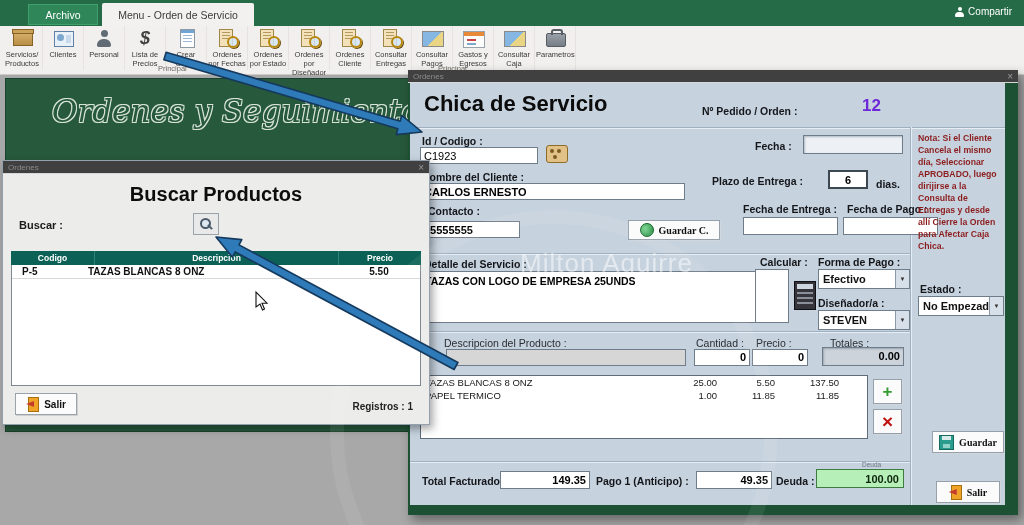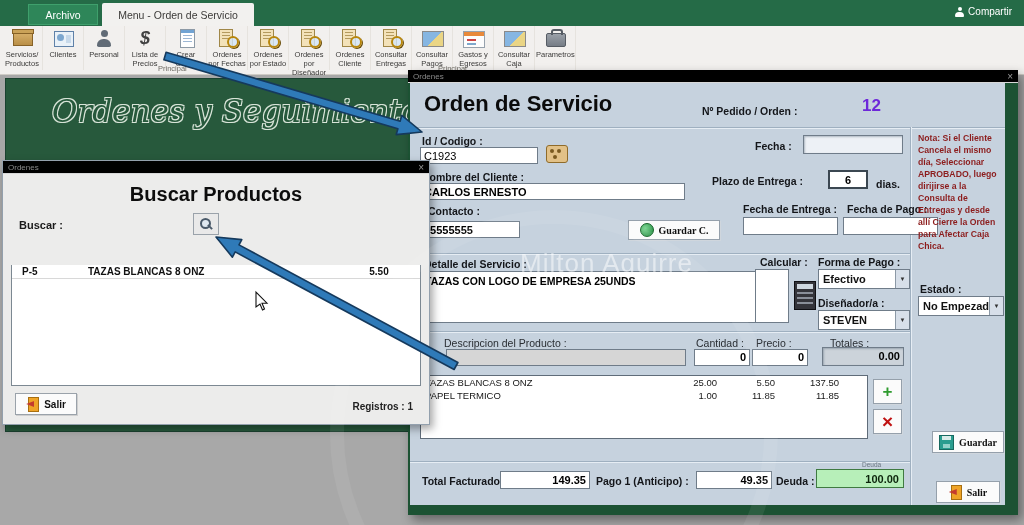--- a/index.html
+++ b/index.html
@@ -50,21 +50,21 @@
   .ib-case::before{content:"";position:absolute;left:50%;top:-5px;width:8px;height:4px;margin-left:-5px;border:2px solid #565c64;border-bottom:none;border-radius:3px 3px 0 0;}
 
   
   .green-win{position:absolute;left:5px;top:78px;width:640px;height:352px;background:#27593c;z-index:1;overflow:hidden;
              border:1px solid #1b4230;}
   .green-title{position:absolute;left:46px;top:14px;font-family:"DejaVu Serif",serif;font-style:italic;font-size:31px;
     white-space:nowrap;color:#27593c;
     text-shadow:-1px -1px 0 #d8e4d8,1px -1px 0 #d8e4d8,-1px 1px 0 #d8e4d8,1px 1px 0 #d8e4d8;}
 
   
-  .dlg-title{position:absolute;left:0;top:0;right:0;height:13px;background:#000000;border-bottom:1px solid #d8d8d8;
+  .dlg-title{position:absolute;left:0;top:0;right:0;height:13px;background:#404040;border-bottom:1px solid #d8d8d8;
     font-size:8px;color:#8a8a8a;line-height:13px;padding:0 5px;box-sizing:border-box;}
   .dlg-close{position:absolute;right:5px;top:0;font-size:10px;color:#9a9a9a;line-height:13px;cursor:default;}
 
   
   .bdlg{position:absolute;left:2px;top:160px;width:426px;height:263px;background:#ececeb;z-index:20;
         border:1px solid #93a0ad;box-shadow:3px 4px 8px rgba(0,0,0,.35);}
   .b-head{position:absolute;left:0;right:0;top:22px;text-align:center;font-size:20px;font-weight:bold;color:#0d0d0d;}
   .b-buscar-label{position:absolute;left:16px;top:58px;font-size:11px;font-weight:bold;color:#1a1a1a;}
   .b-input{position:absolute;left:62px;top:52px;width:118px;height:18px;border:1px solid #55606b;font:11px "Liberation Sans",sans-serif;padding:0 3px;background:#fff;}
   .b-search-btn{position:absolute;left:190px;top:52px;width:24px;height:20px;background:#e9e9e9;border:1px solid #9aa2aa;
@@ -240,21 +240,21 @@
   <div class="green-win">
     <div class="green-title">Ordenes y Seguimiento de Servicios</div>
   </div>
 
   <div class="odlg">
     <div class="dlg-title">
       <span>Ordenes</span>
       <span class="dlg-close">×</span>
     </div>
     <div class="obody">
-      <div class="o-h1">Orden de Servicio</div>
+      <div class="o-h1">Chica de Servicio</div>
       <div class="o-pedido-l">Nº Pedido / Orden :</div>
       <div class="o-pedido-v">12</div>
 
       <div class="hline" style="left:0;top:44px;width:595px;"></div>
       <div class="vline" style="left:500px;top:44px;height:378px;"></div>
       <div class="hline" style="left:0;top:170px;width:500px;"></div>
       <div class="hline" style="left:0;top:248px;width:500px;"></div>
       <div class="hline" style="left:0;top:378px;width:500px;"></div>
 
       <span class="lbl" style="left:12px;top:52px;">Id / Codigo :</span>
@@ -371,20 +371,25 @@
   <div class="bdlg">
     <div class="dlg-title">
       <span>Ordenes</span>
       <span class="dlg-close">×</span>
     </div>
     <div class="b-head">Buscar Productos</div>
     <span class="b-buscar-label">Buscar :</span>
     <div class="b-search-btn">
       <span class="i-lupa"></span>
     </div>
+    <div class="b-thead">
+      <span class="b-th c1">Codigo</span>
+      <span class="b-th c2">Descripcion</span>
+      <span class="b-th c3">Precio</span>
+    </div>
     <div class="b-list">
       <div class="b-row">
         <span class="b-td c1">P-5</span>
         <span class="b-td c2">TAZAS BLANCAS 8 ONZ</span>
         <span class="b-td c3">5.50</span>
       </div>
     </div>
     <div class="b-salir">
       <span class="i-door"></span>
       <span>Salir</span>

